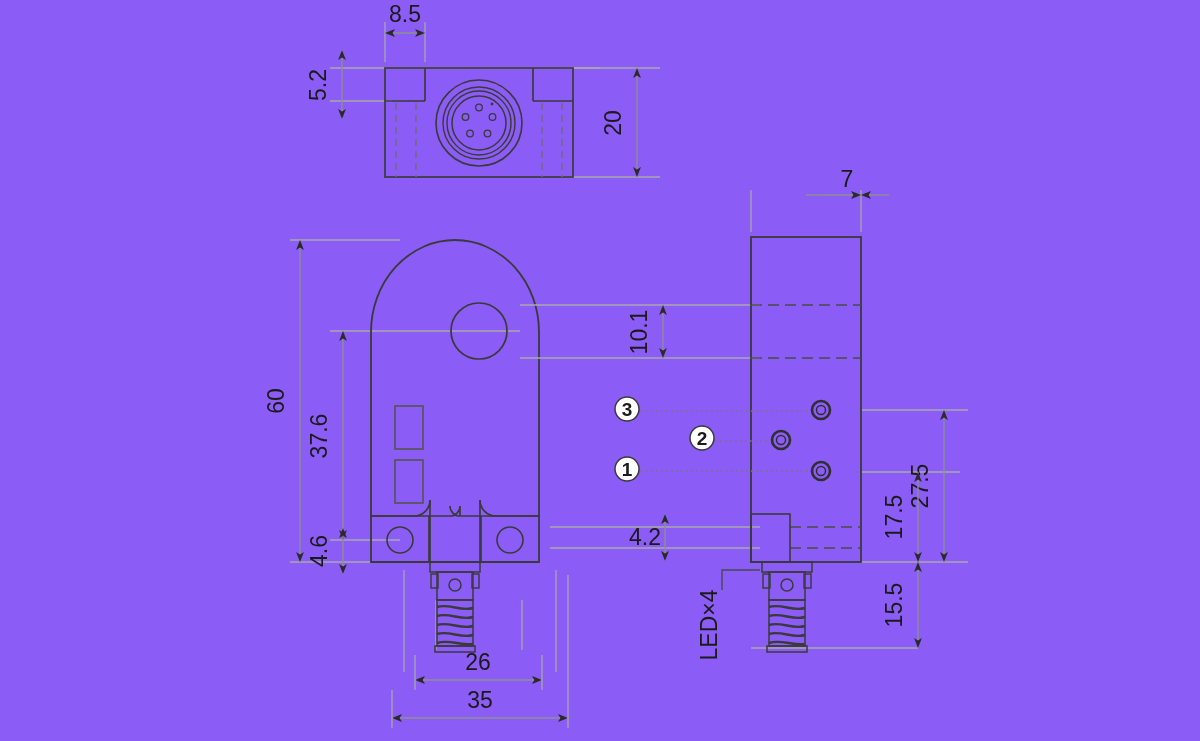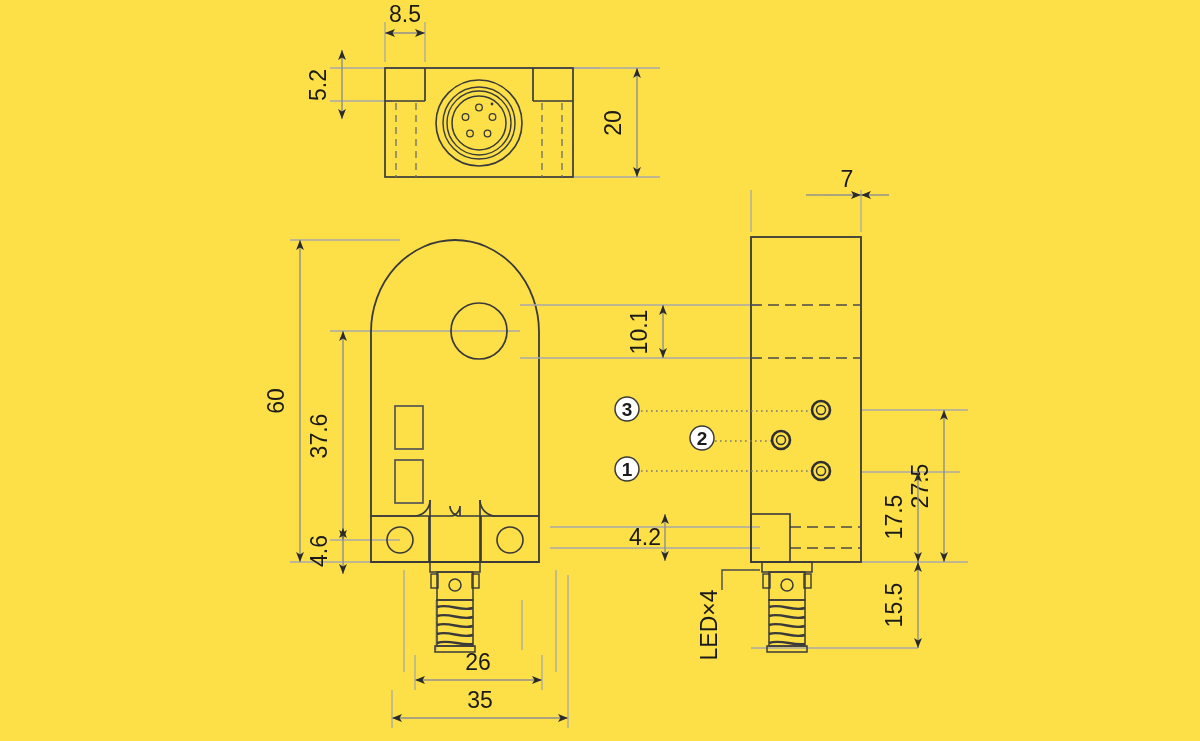--- a/index.html
+++ b/index.html
@@ -1,18 +1,18 @@
 <!DOCTYPE html>
 <html><head>
 <meta charset="utf-8">
 <style>
   html,body{margin:0;padding:0;background:#ffffff;}
   body{width:1200px;height:741px;overflow:hidden;
        font-family:"Liberation Sans","DejaVu Sans",sans-serif;}
-  #stage{position:relative;width:1200px;height:741px;background:#fde047;}
+  #stage{position:relative;width:1200px;height:741px;background:#8b5cf6;}
   svg{display:block;}
   .dimtext{font-family:"Liberation Sans","DejaVu Sans",sans-serif;
            font-size:23px;fill:#1a1a1a;font-weight:500;}
   .balloontext{font-family:"Liberation Sans","DejaVu Sans",sans-serif;
            font-size:19px;fill:#1a1a1a;font-weight:600;}
 </style>
 </head>
 <body>
 
 <div id="stage">

